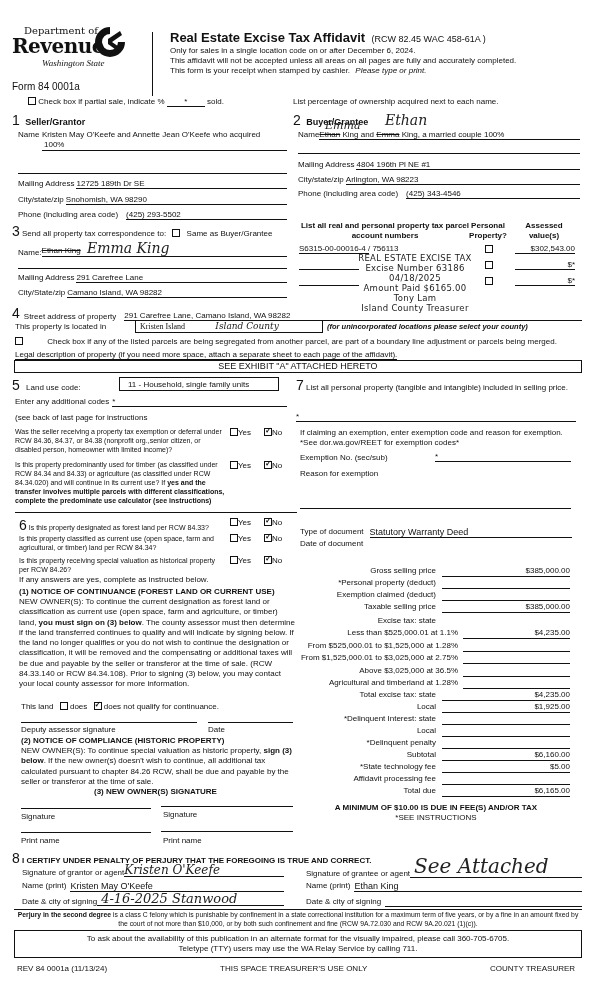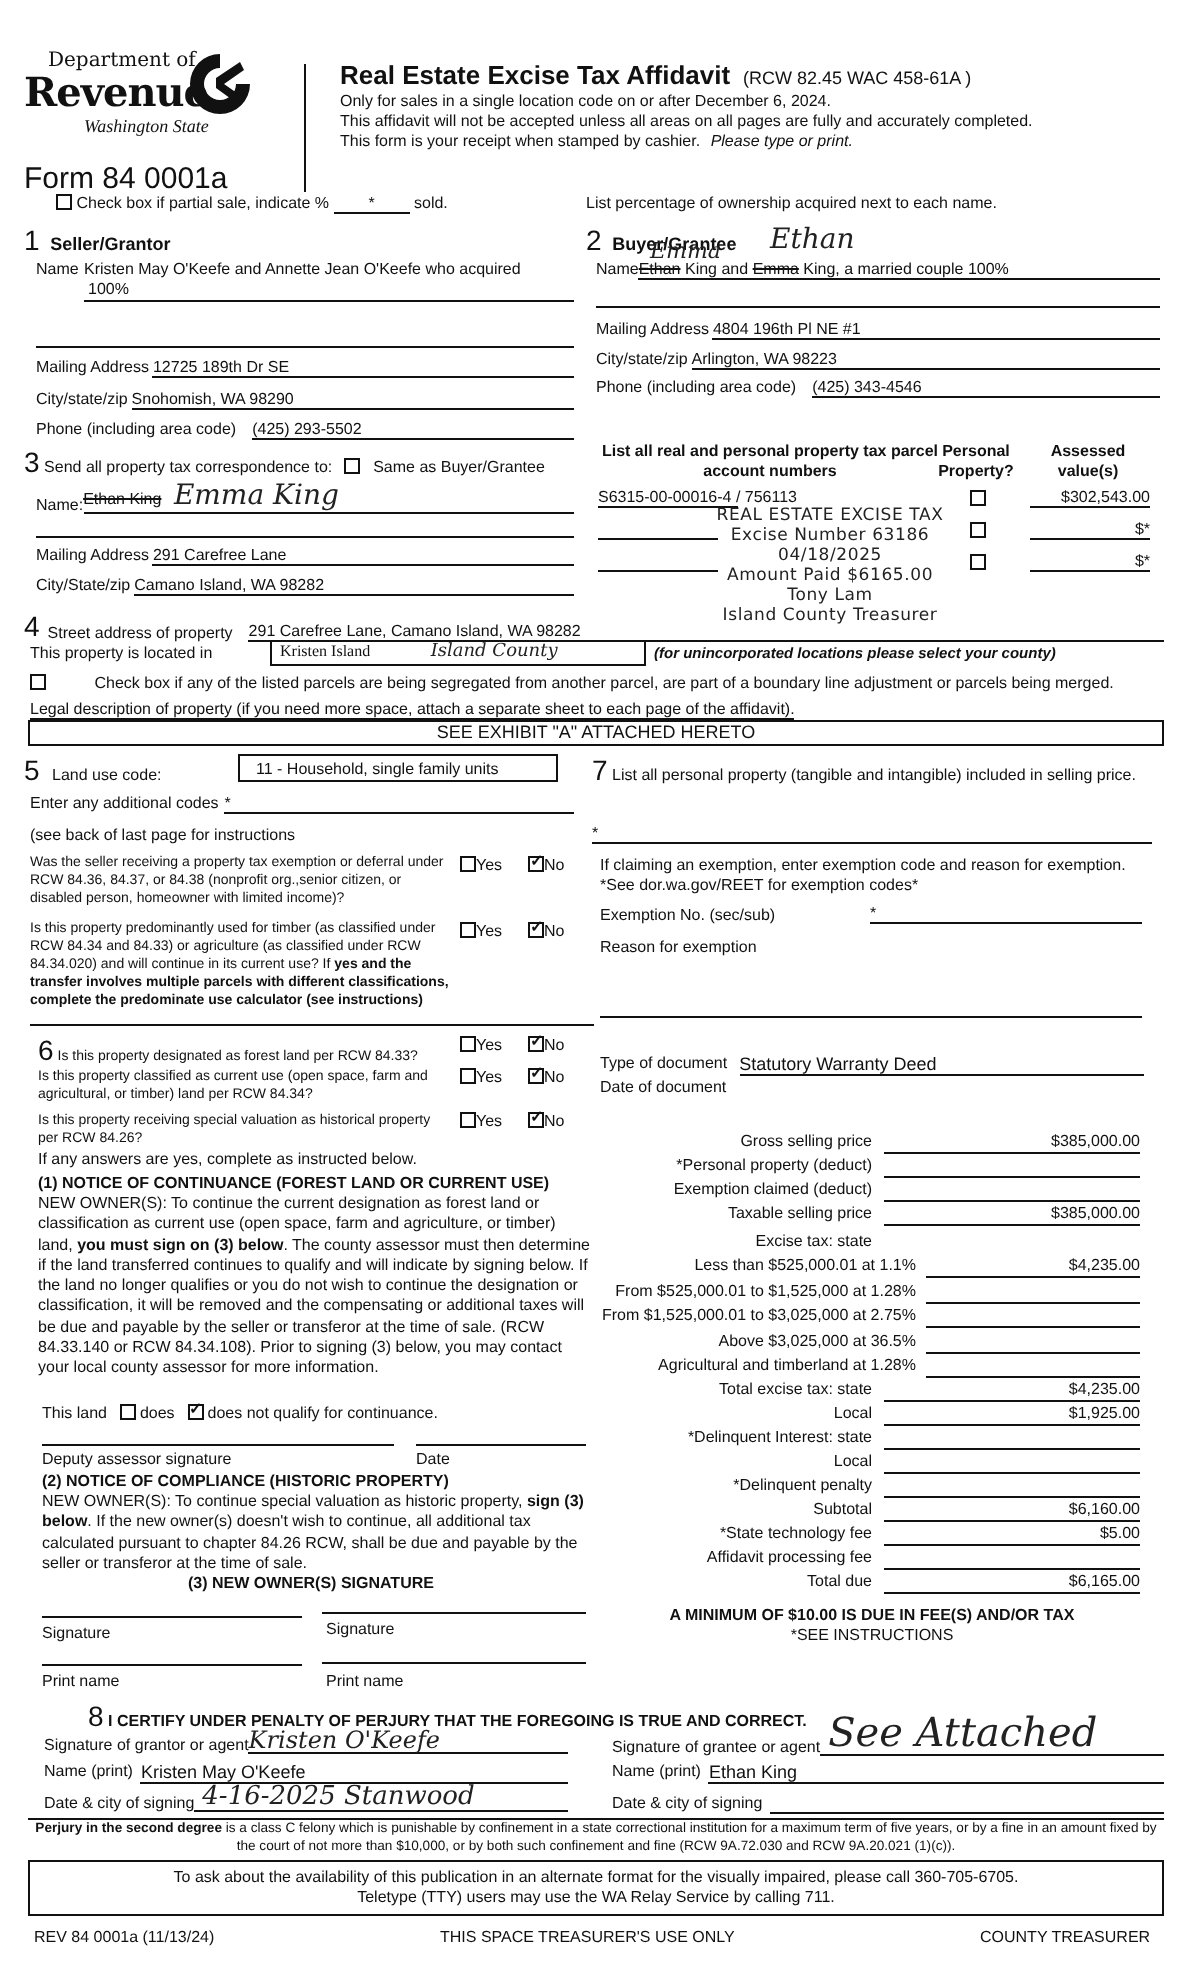--- a/index.html
+++ b/index.html
@@ -23,21 +23,21 @@
 
 <div class="abs" style="left:10px;top:25px;width:130px;height:56px;">
   <div class="abs" style="left:14px;top:0;font-family:'DejaVu Serif',serif;font-size:10px;">Department of</div>
   <div class="abs" style="left:2px;top:9px;font-family:'DejaVu Serif',serif;font-size:20px;font-weight:bold;letter-spacing:-0.5px;">Revenue</div>
   <svg class="abs" style="left:82px;top:0;" width="36" height="34" viewBox="0 0 36 34">
     <path d="M18 2 A15 15 0 1 0 33 17 L26 17 A8 8 0 1 1 18 9 Z" fill="#111"></path>
     <path d="M16 14 L28 6 L30 10 L20 17 L30 24 L27 27 L16 19 Z" fill="#111"></path>
   </svg>
   <div class="abs" style="left:32px;top:33px;font-family:'Liberation Serif',serif;font-style:italic;font-size:9px;">Washington State</div>
 </div>
-<div class="abs" style="left:12px;top:81px;font-size:15px;">Form 84 0001a</div>
+<div class="abs" style="left:12px;top:81px;font-size:10px;">Form 84 0001a</div>
 <div class="abs" style="left:152px;top:32px;width:1px;height:64px;background:#111;"></div>
 <div class="abs" style="left:170px;top:30px;white-space:nowrap;">
   <span style="font-size:13px;font-weight:bold;">Real Estate Excise Tax Affidavit</span>
   <span style="font-size:9px;margin-left:4px;">(RCW 82.45 WAC 458-61A )</span>
 </div>
 <div class="abs" style="left:170px;top:46px;font-size:8px;">Only for sales in a single location code on or after December 6, 2024.</div>
 <div class="abs" style="left:170px;top:56px;font-size:8px;">This affidavit will not be accepted unless all areas on all pages are fully and accurately completed.</div>
 <div class="abs" style="left:170px;top:66px;font-size:8px;">
   <span>This form is your receipt when stamped by cashier.</span>
   <i style="margin-left:3px;">Please type or print.</i>
@@ -352,21 +352,21 @@
       <span class="abs right u" style="left: 152px; top: 0px; width: 128px; height: 11px;"></span>
     </div>
     <div class="abs" style="left: 0px; top: 96px; width: 292px; height: 12px; font-size: 8px;">
       <span class="abs right" style="left: 0px; top: 0px; width: 146px; white-space: nowrap;">Total due</span>
       <span class="abs right u" style="left: 152px; top: 0px; width: 128px; height: 11px;">$6,165.00</span>
     </div>
   </div>
 <div class="abs center bold" style="left:290px;top:803px;width:292px;font-size:8px;">A MINIMUM OF $10.00 IS DUE IN FEE(S) AND/OR TAX</div>
 <div class="abs center" style="left:290px;top:813px;width:292px;font-size:8px;">*SEE INSTRUCTIONS</div>
 
-<div class="abs bold" style="left:12px;top:850px;font-size:8px;white-space:nowrap;margin-left:32px;">
+<div class="abs bold" style="left:12px;top:850px;font-size:8px;white-space:nowrap;">
   <span class="secnum" style="font-weight:normal;">8</span>
   <span>I CERTIFY UNDER PENALTY OF PERJURY THAT THE FOREGOING IS TRUE AND CORRECT.</span>
 </div>
 <div class="abs" style="left:22px;top:865px;width:262px;font-size:8px;display:flex;align-items:flex-end;">
   <span>Signature of grantor or agent</span>
   <span class="u hand" style="flex:1;font-size:12px;line-height:11px;">Kristen O'Keefe</span>
 </div>
 <div class="abs" style="left:22px;top:881px;width:262px;font-size:8px;display:flex;">
   <span>Name (print)</span>
   <span class="u" style="flex:1;margin-left:4px;font-size:9px;">Kristen May O'Keefe</span>

